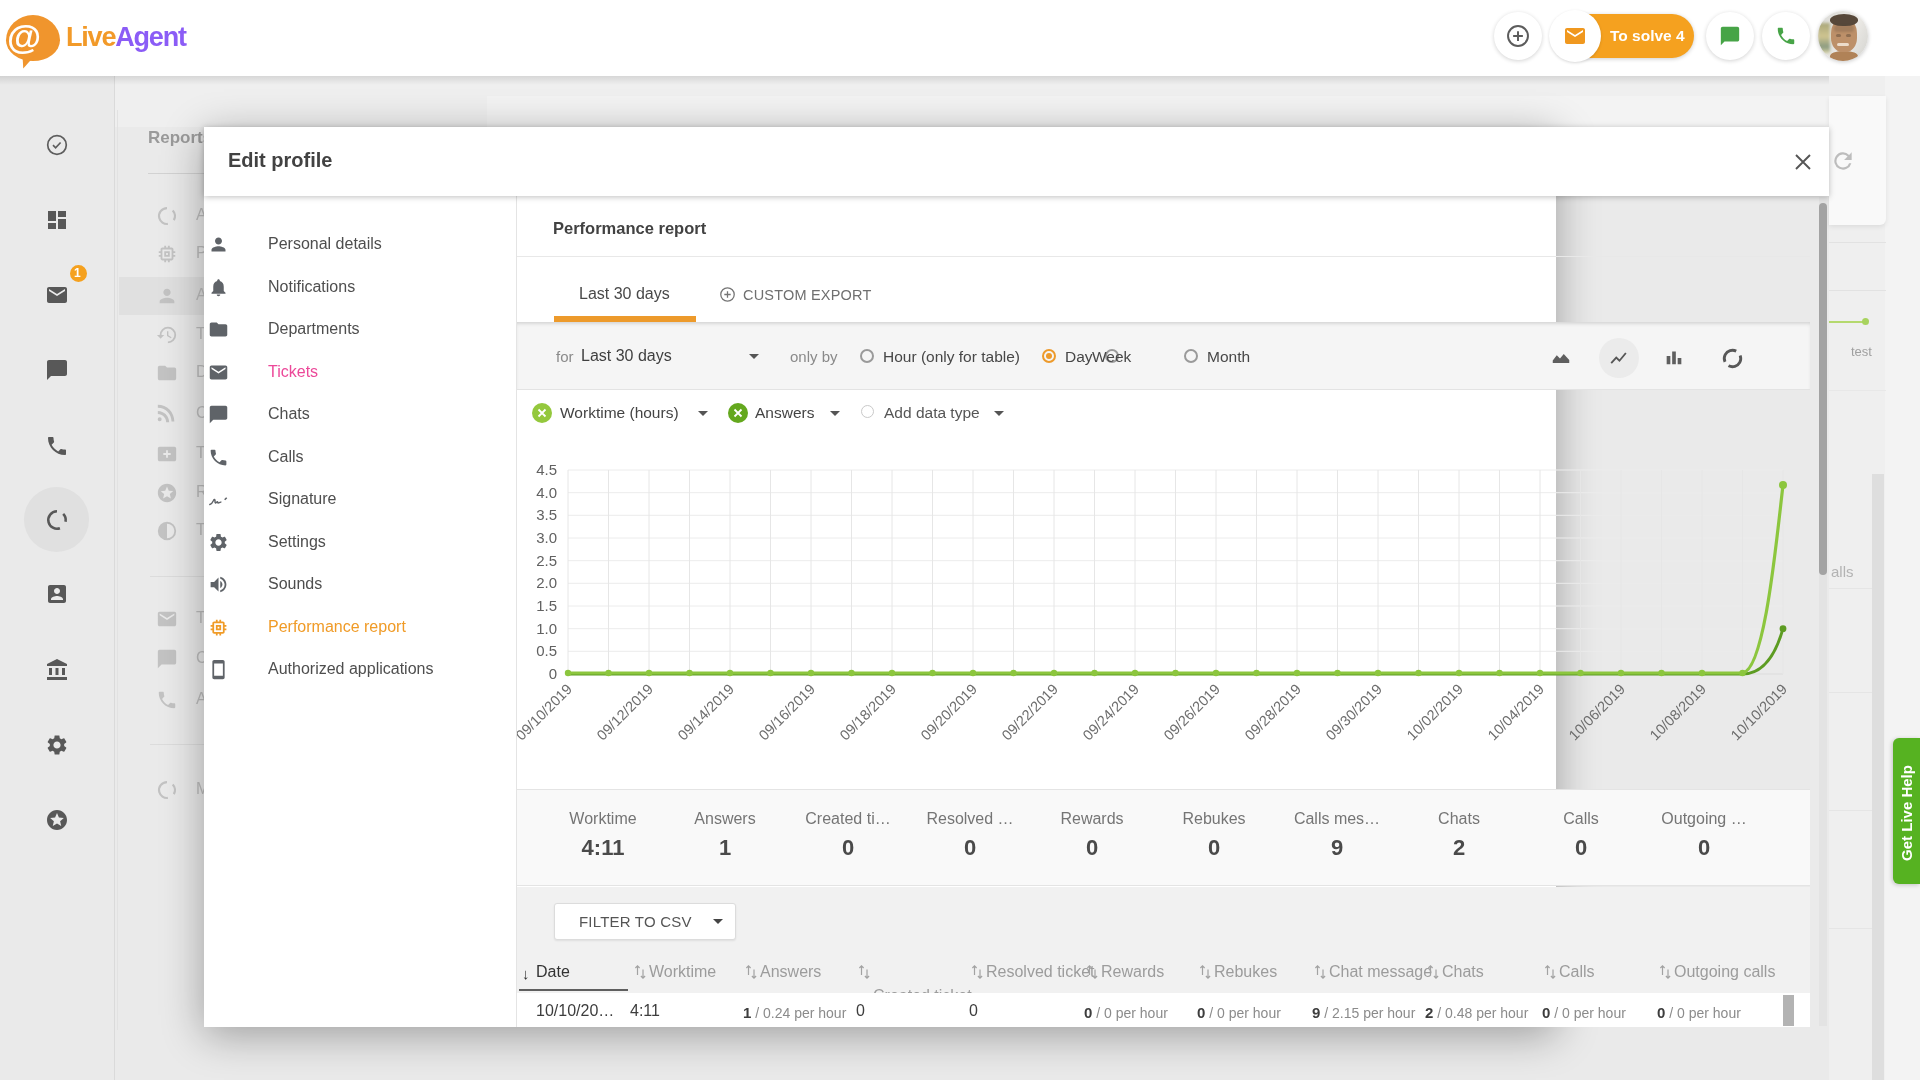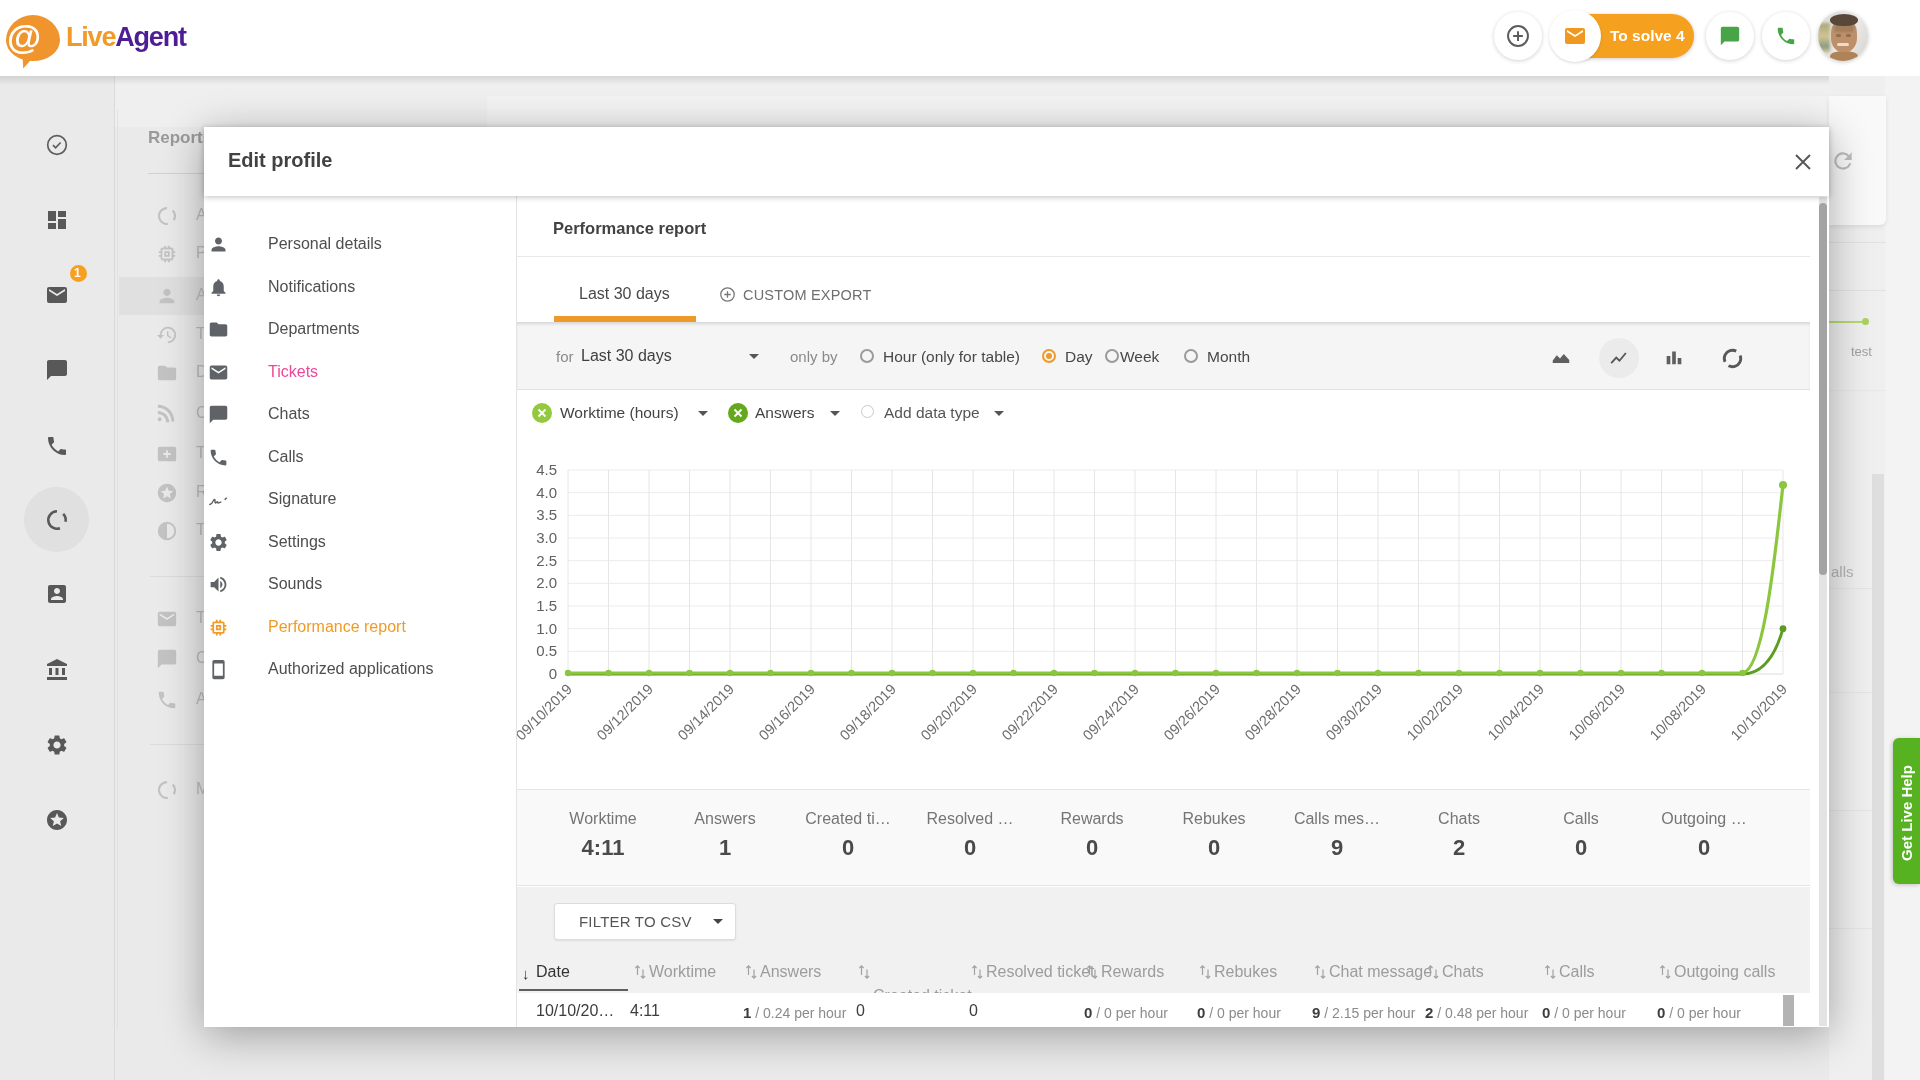--- a/index.html
+++ b/index.html
@@ -5,39 +5,39 @@
 html,body{width:1920px;height:1080px;overflow:hidden;background:#eaeaea;
  font-family:"Liberation Sans",sans-serif;}
 .abs{position:absolute}
 .ic{display:block}
 
 #topbar{position:absolute;left:0;top:0;width:1920px;height:76px;background:#fff;
  box-shadow:0 1px 0 #d8d8d8;z-index:40}
 .circbtn{position:absolute;top:12px;width:48px;height:48px;border-radius:50%;background:#fff;
  box-shadow:0 1px 4px rgba(0,0,0,.18)}
 
-#modal{position:absolute;left:204px;top:127px;width:1625px;height:900px;background:#fff;
+#modal{position:absolute;left:204px;top:127px;width:1352px;height:900px;background:#fff;
  box-shadow:0 8px 40px rgba(0,0,0,.33);z-index:30}
 #mhead{position:absolute;left:0;top:0;width:1625px;height:69px;background:#fff;
  box-shadow:0 1px 6px rgba(0,0,0,.25);z-index:5}
 .menuitem{position:absolute;left:64px;font-size:16px;color:#4e4e4e;white-space:nowrap}
 .menuitem svg{position:absolute;left:-30px;top:-1px}
 .caret{display:inline-block;width:0;height:0;border-left:5px solid transparent;
  border-right:5px solid transparent;border-top:5px solid #555;vertical-align:middle}
 .radio{position:absolute;width:14px;height:14px;border:2px solid #9a9a9a;border-radius:50%}
 </style></head><body>
 
 <div id="topbar">
 
  <div class="abs" style="left:6px;top:15px;width:53px;height:48px">
    <div class="abs" style="left:0;top:0;width:54px;height:46px;background:#f0952d;border-radius:50% 50% 50% 50%/55% 55% 45% 45%"></div>
    <div class="abs" style="left:13px;top:36px;width:0;height:0;border-left:7px solid transparent;border-right:8px solid transparent;border-top:18px solid #f0952d;transform:rotate(18deg)"></div>
    <div class="abs" style="left:1px;top:2px;font-size:35px;font-weight:700;color:#fff">@</div>
  </div>
- <div class="abs" style="left:66px;top:22px;font-size:27px;font-weight:700;letter-spacing:-1.2px;color:#f29a29">Live<span style="color:#4c1d95">Agent</span></div>
+ <div class="abs" style="left:66px;top:22px;font-size:27px;font-weight:700;letter-spacing:-1.2px;color:#f29a29">Live<span style="color:#8b5cf6">Agent</span></div>
 
  <div class="circbtn" style="left:1494px">
    <svg class="ic" width="26" height="26" viewBox="0 0 24 24" style="margin:11px">
      <circle cx="12" cy="12" r="9.2" fill="none" stroke="#5c5c5c" stroke-width="1.8"></circle>
      <path d="M12 7.5v9M7.5 12h9" stroke="#5c5c5c" stroke-width="1.8"></path>
    </svg>
  </div>
 
  <div class="abs" style="left:1553px;top:14px;width:141px;height:44px;background:#f5a11f;border-radius:22px;box-shadow:0 1px 4px rgba(0,0,0,.2)"></div>
  <div class="abs" style="left:1549px;top:10px;width:52px;height:52px;border-radius:50%;background:#fff;box-shadow:0 1px 3px rgba(0,0,0,.15)">
@@ -276,21 +276,21 @@
 <div class="abs" style="left:352px;top:221px;font-size:15px;color:#8a8a8a">for</div>
 <div class="abs" style="left:377px;top:220px;font-size:16px;color:#3f3f3f">Last 30 days</div>
 <div class="abs caret" style="left:545px;top:227px"></div>
 <div class="abs" style="left:586px;top:221px;font-size:15px;color:#8a8a8a">only by</div>
 <div class="radio" style="left:656px;top:222px"></div>
 <div class="abs" style="left:679px;top:221px;font-size:15.5px;color:#474747">Hour (only for table)</div>
 <div class="radio" style="left:838px;top:222px;border-color:#ed9a2b"></div>
 <div class="abs" style="left:842px;top:226px;width:6px;height:6px;border-radius:50%;background:#ed9a2b"></div>
 <div class="abs" style="left:861px;top:221px;font-size:15.5px;color:#474747">Day</div>
 <div class="radio" style="left:901px;top:222px"></div>
-<div class="abs" style="left:916px;top:221px;font-size:15.5px;color:#474747">Week</div>
+<div class="abs" style="left:888px;top:221px;font-size:15.5px;color:#474747">Week</div>
 <div class="radio" style="left:980px;top:222px"></div>
 <div class="abs" style="left:1003px;top:221px;font-size:15.5px;color:#474747">Month</div>
 
 <svg class="abs" style="left:1346px;top:219px" width="22" height="22" viewBox="0 0 24 24">
         <path fill="#5f5f5f" d="M3 18.5 L3 15.8 7.4 10.2 10.9 13.7 15 8.8 21 15.3 21 18.5 Z"></path>
       </svg>
 <div class="abs" style="left:1395px;top:211px;width:40px;height:40px;border-radius:50%;background:#ebebeb"></div>
 <svg class="abs" style="left:1404px;top:220px" width="22" height="22" viewBox="0 0 24 24">
         <path d="M3.5 17.5l5.5-6 3.5 3.5 7-8.5" fill="none" stroke="#565656" stroke-width="2"></path>
       </svg>

